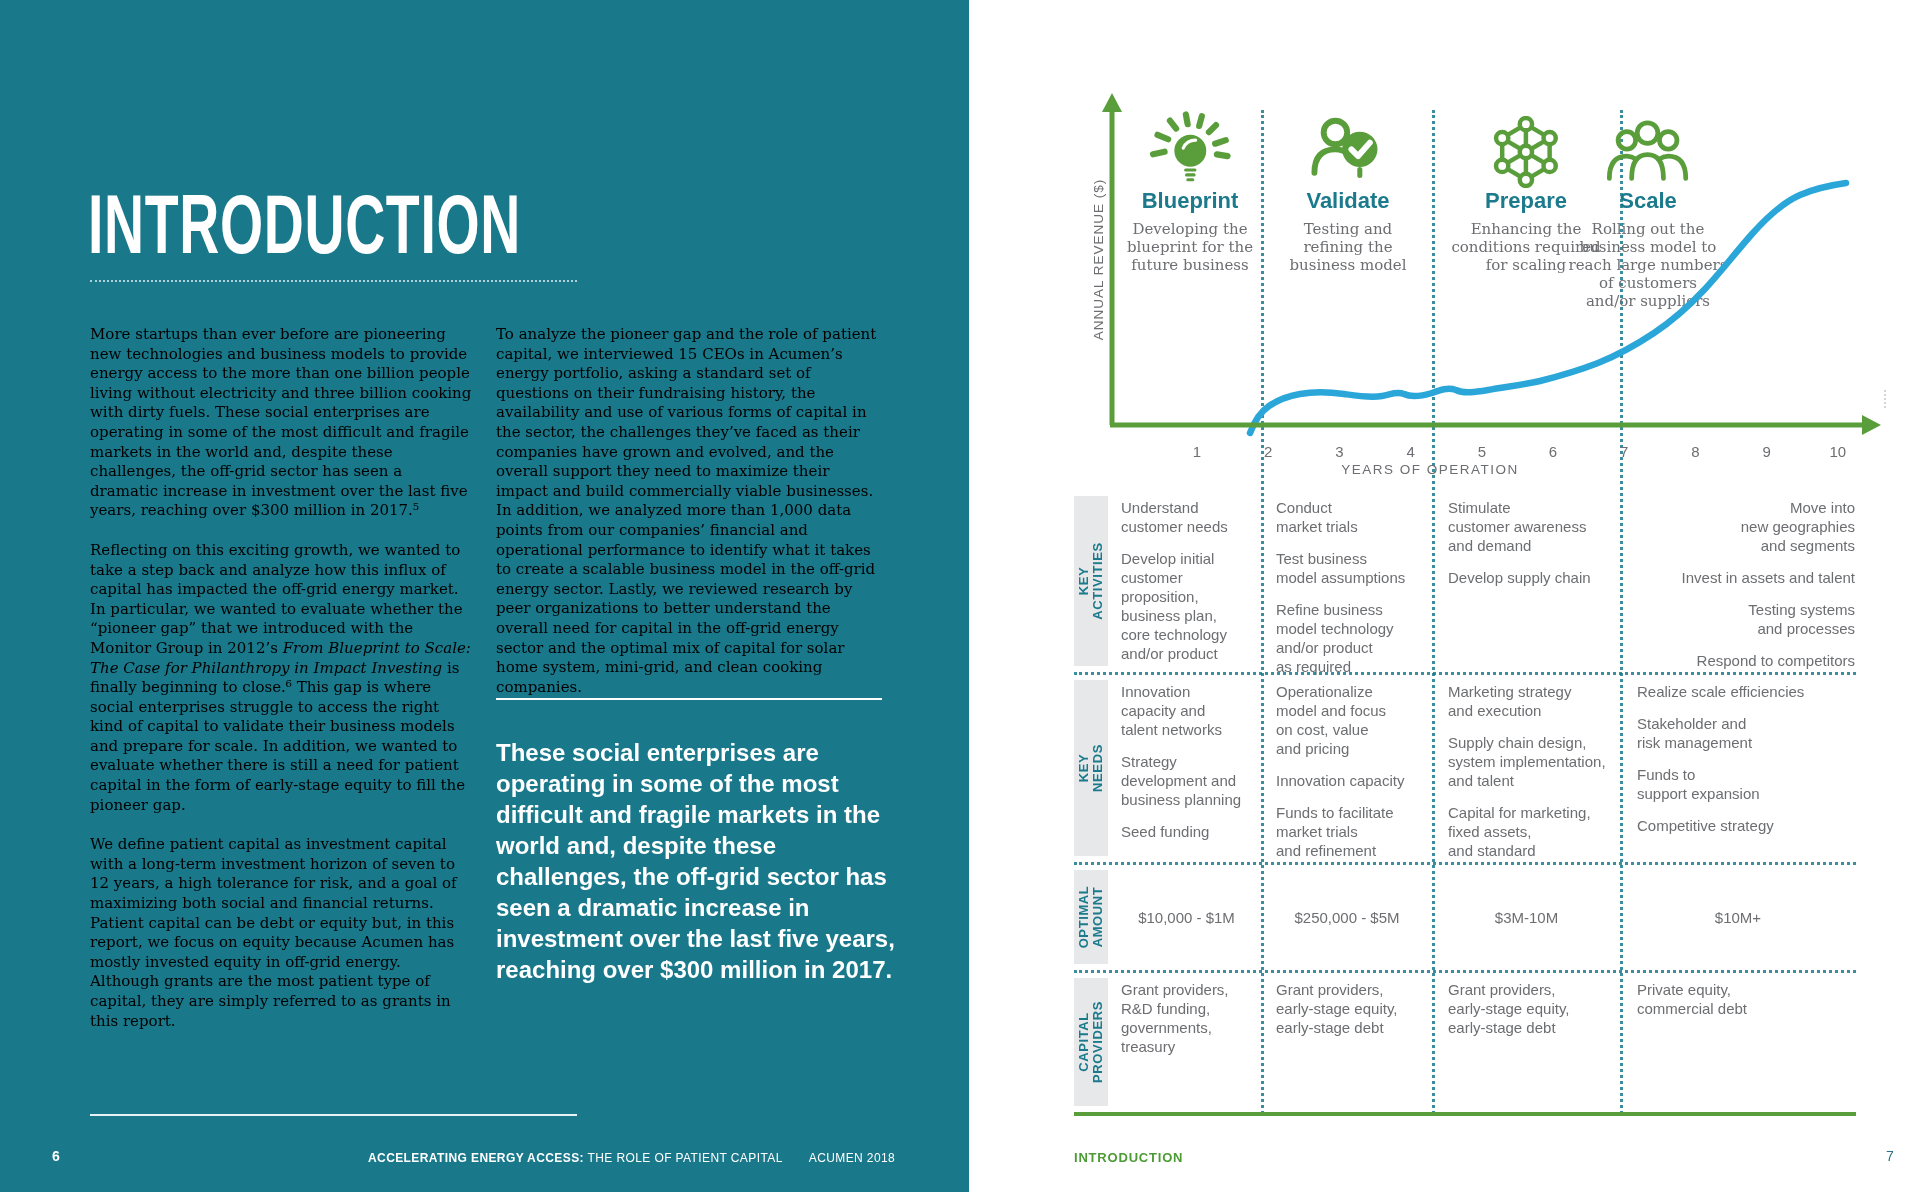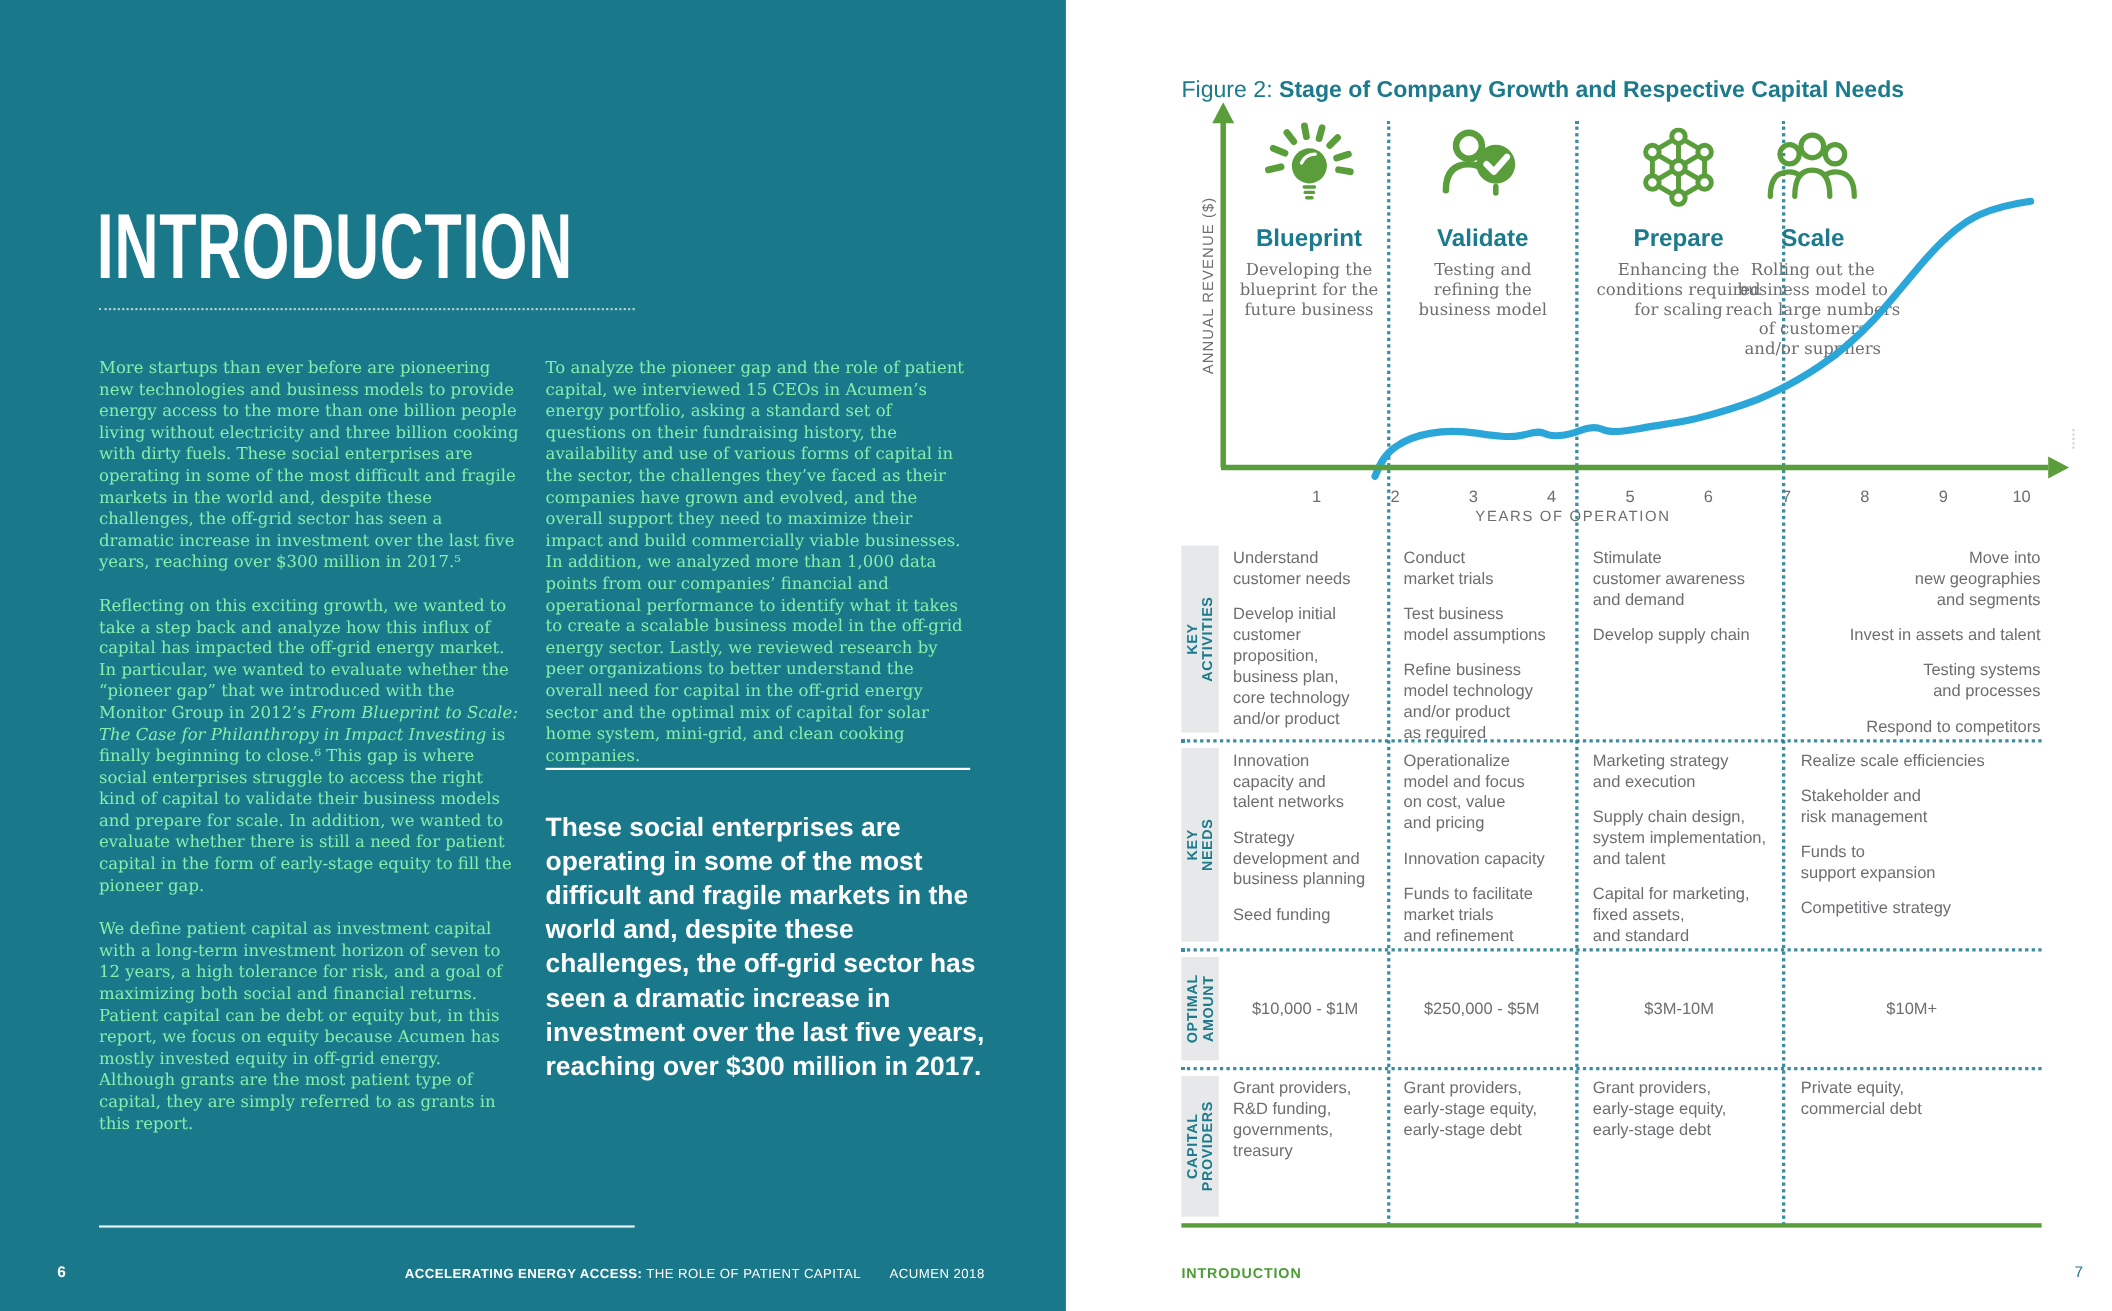--- a/index.html
+++ b/index.html
@@ -6,21 +6,21 @@
   body { margin:0; background:#555; font-family:"Liberation Sans", sans-serif; }
   .spread { position:relative; width:1920px; height:1192px; background:#ffffff; overflow:hidden; margin:0 auto; }
 
   
   .page-left { position:absolute; left:0; top:0; width:969px; height:1192px; background:#19788A; }
   .intro-title { position:absolute; left:88px; top:180px; color:#ffffff; font-weight:bold;
                  font-size:84px; line-height:88px; letter-spacing:1px;
                  transform:scaleX(.66); transform-origin:left center; white-space:nowrap; }
   .title-rule { position:absolute; left:90px; top:280px; width:487px; height:0;
                 border-top:2px dotted rgba(255,255,255,.65); }
-  .body-col { position:absolute; top:325px; width:382px; color:#86efac;
+  .body-col { position:absolute; top:325px; width:382px; color:#000000;
               font-family:"DejaVu Serif", serif; font-size:15px; line-height:19.6px; }
   #col1 { left:90px; } #col2 { left:496px; }
   .body-col p { margin:0 0 20px 0; }
   .body-col em { font-style:italic; }
   .quote-rule { position:absolute; left:496px; top:698px; width:386px; height:2px; background:#ffffff; }
   .pull-quote { position:absolute; left:496px; top:737px; width:404px; color:#ffffff;
                 font-weight:bold; font-size:24px; line-height:31px; }
   .bottom-rule-left { position:absolute; left:90px; top:1114px; width:487px; height:2px;
                       background:rgba(255,255,255,.9); }
   .page-num-left { position:absolute; left:52px; top:1148px; color:#ffffff; font-weight:bold; font-size:14px; }
@@ -29,21 +29,21 @@
   .footer-center .fb { font-weight:bold; }
   .footer-center .gap { display:inline-block; width:26px; }
 
   
   .fig-header { position:absolute; left:1074px; top:70px; font-size:21px; color:#1B7A8C; white-space:nowrap; }
   .fig-header .flabel { font-weight:normal; }
   .fig-header .ftitle { font-weight:bold; }
 
   .stage { position:absolute; top:108px; width:184px; text-align:center; }
   .stage-icon { height:80px; display:flex; align-items:flex-end; justify-content:center; }
-  .stage-name { margin-top:16px; font-size:22px; font-weight:bold; color:#1B7A8C; }
+  .stage-name { margin-top:0; font-size:22px; font-weight:bold; color:#1B7A8C; }
   .stage-desc { margin-top:6px; font-family:"DejaVu Serif", serif; font-size:15px; line-height:18px;
                 color:#6D6E71; white-space:pre-line; }
 
   .vdots { position:absolute; top:110px; height:1004px; width:0; border-left:3px dotted #1B7A8C; opacity:.85; }
   .hdots { position:absolute; left:1074px; width:782px; height:0; border-top:3px dotted #1B7A8C; opacity:.85; }
   .green-base { position:absolute; left:1074px; top:1112px; width:782px; height:4px; background:#5A9E3C; }
 
   #chart-svg { position:absolute; left:1090px; top:88px; width:800px; height:352px; }
   .y-label { position:absolute; left:948px; top:252px; width:300px; text-align:center;
              transform:rotate(-90deg); font-size:13.5px; letter-spacing:1px; color:#6D6E71; }
@@ -84,25 +84,20 @@
       </div>
     <div class="quote-rule"></div>
     <div class="pull-quote">These social enterprises are operating in some of the most difficult and fragile markets in the world and, despite these challenges, the off-grid sector has seen a dramatic increase in investment over the last five years, reaching over $300 million in 2017.</div>
     <div class="bottom-rule-left"></div>
     <div class="page-num-left">6</div>
     <div class="footer-center">
       <span class="fb">ACCELERATING ENERGY ACCESS:</span><span> THE ROLE OF PATIENT CAPITAL</span><span class="gap"></span><span>ACUMEN 2018</span>
     </div>
   </div>
 
-  <div class="fig-header">
-    <span class="flabel">Figure 2:</span>
-    <span> </span>
-    <span class="ftitle">Stage of Company Growth and Respective Capital Needs</span>
-  </div>
 
   <div class="vdots" style="left:1261px"></div>
   <div class="vdots" style="left:1432px"></div>
   <div class="vdots" style="left:1620px"></div>
 
   <div id="stages">
       <div class="stage" style="left: 1098px;">
         <div class="stage-icon">
           <svg viewBox="0 0 100 88" height="78">
    <g stroke="#5A9E3C" stroke-width="7" stroke-linecap="round">

